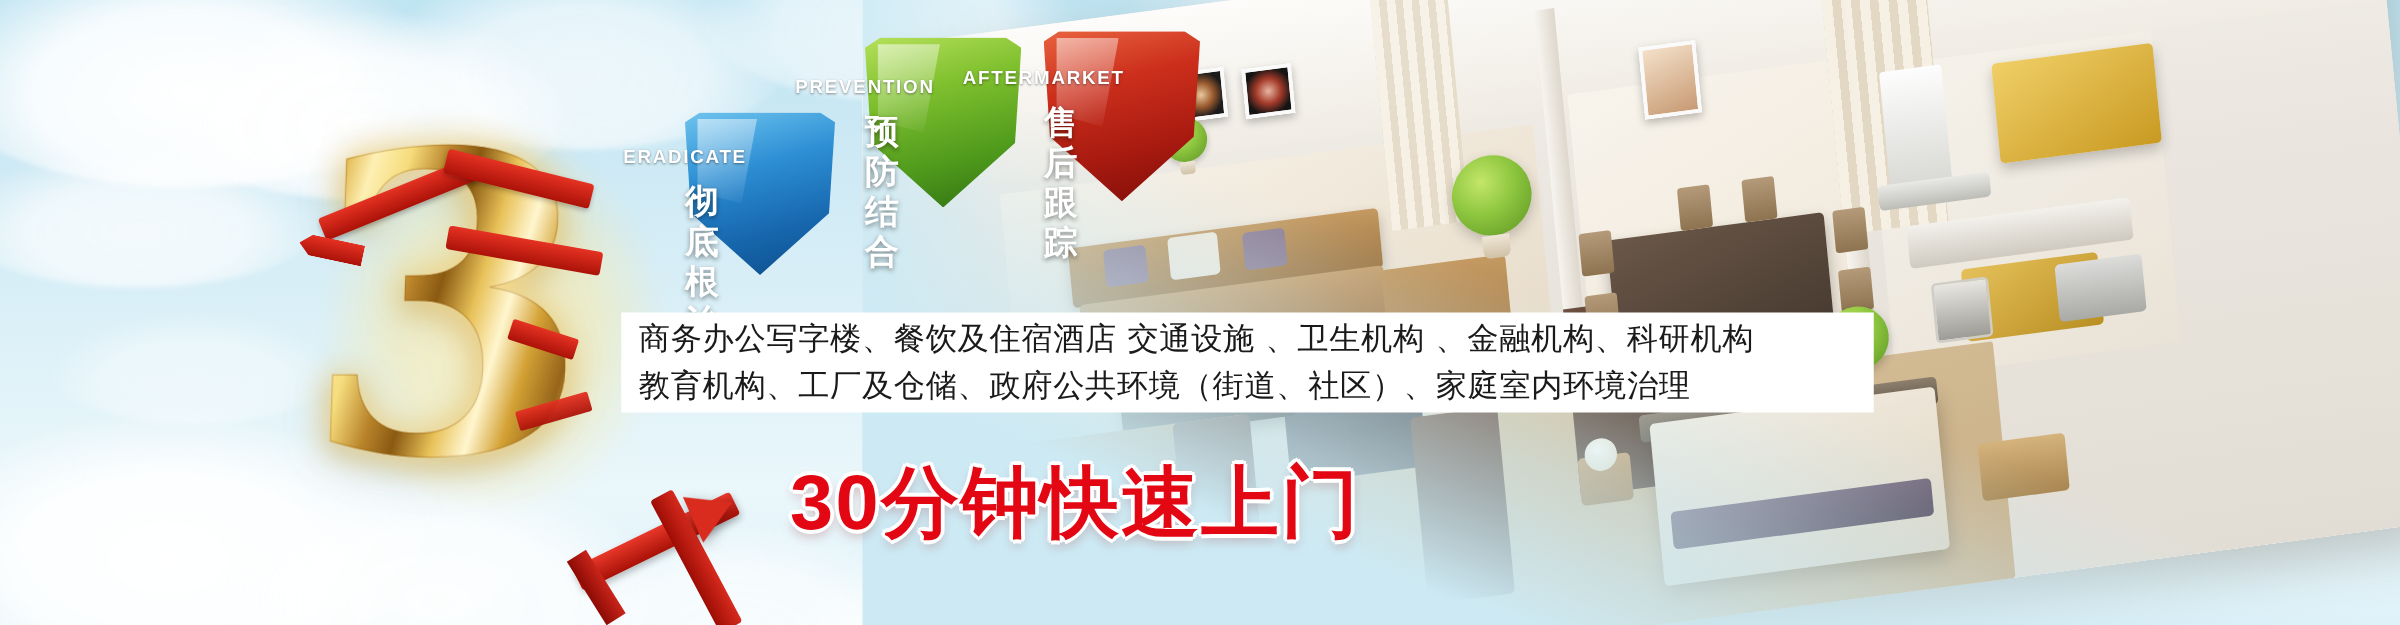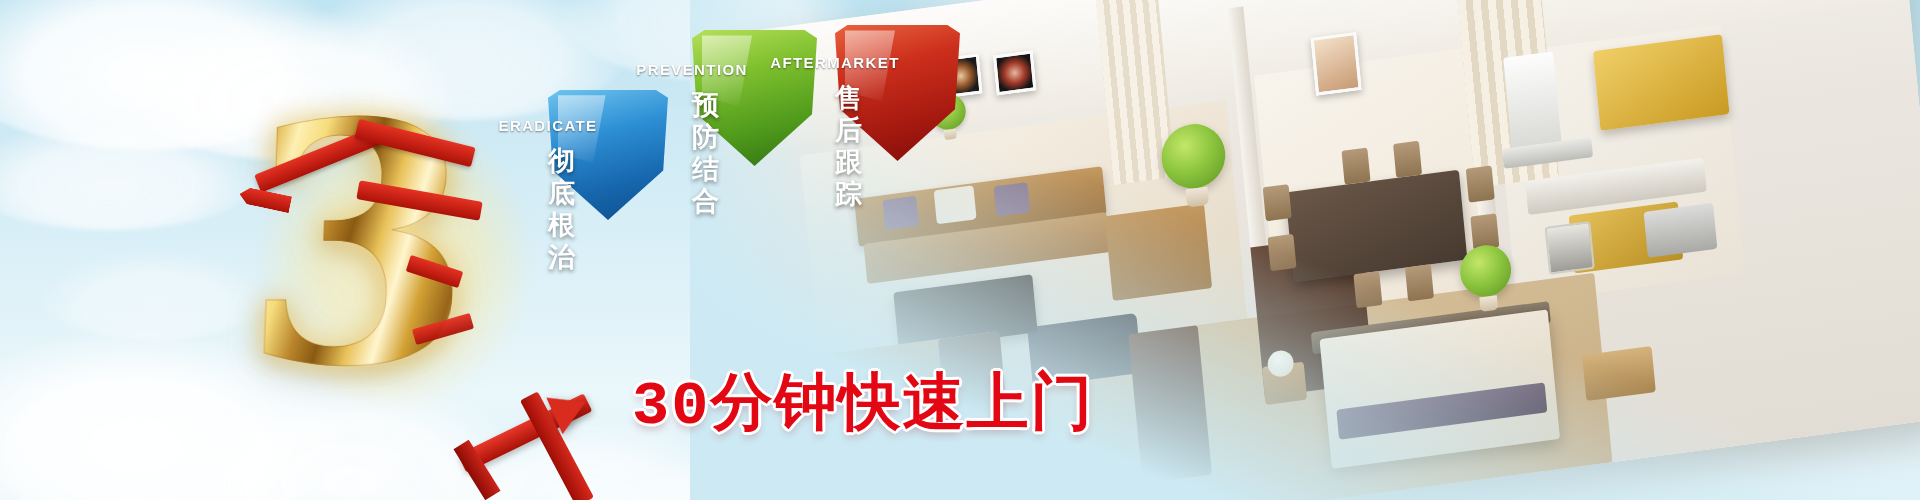--- a/index.html
+++ b/index.html
@@ -342,21 +342,21 @@
     letter-spacing:.5px;
     white-space:nowrap;
     font-family:"DejaVu Sans","Liberation Sans",sans-serif;
   }
 
   
   .headline {
     position:absolute; left:632px; top:360px;
     font-size:62px; font-weight:700; letter-spacing:2px;
     color:#e30613;
-    font-family:Liberation Mono, monospace;
+    font-family:Liberation Sans, sans-serif;
     -webkit-text-stroke:2px #ffffff;
     paint-order:stroke fill;
     text-shadow:
        3px 0 0 #fff, -3px 0 0 #fff, 0 3px 0 #fff, 0 -3px 0 #fff,
        2px 2px 0 #fff, -2px 2px 0 #fff, 2px -2px 0 #fff, -2px -2px 0 #fff,
        0 5px 9px rgba(140,0,0,.28);
     white-space:nowrap;
   }
 </style>
 </head>
@@ -503,16 +503,20 @@
     <div class="body">
       <div class="gloss"></div>
     </div>
     <div class="band">AFTERMARKET</div>
     <div class="cn">
       <div>售后</div>
       <div>跟踪</div>
     </div>
   </div>
 
+  <div class="panel">
+    <div class="ln">商务办公写字楼、餐饮及住宿酒店 交通设施 、卫生机构 、金融机构、科研机构</div>
+    <div class="ln">教育机构、工厂及仓储、政府公共环境（街道、社区）、家庭室内环境治理</div>
+  </div>
 
   <div class="headline">30分钟快速上门</div>
 
 </div>
 
 </body></html>

